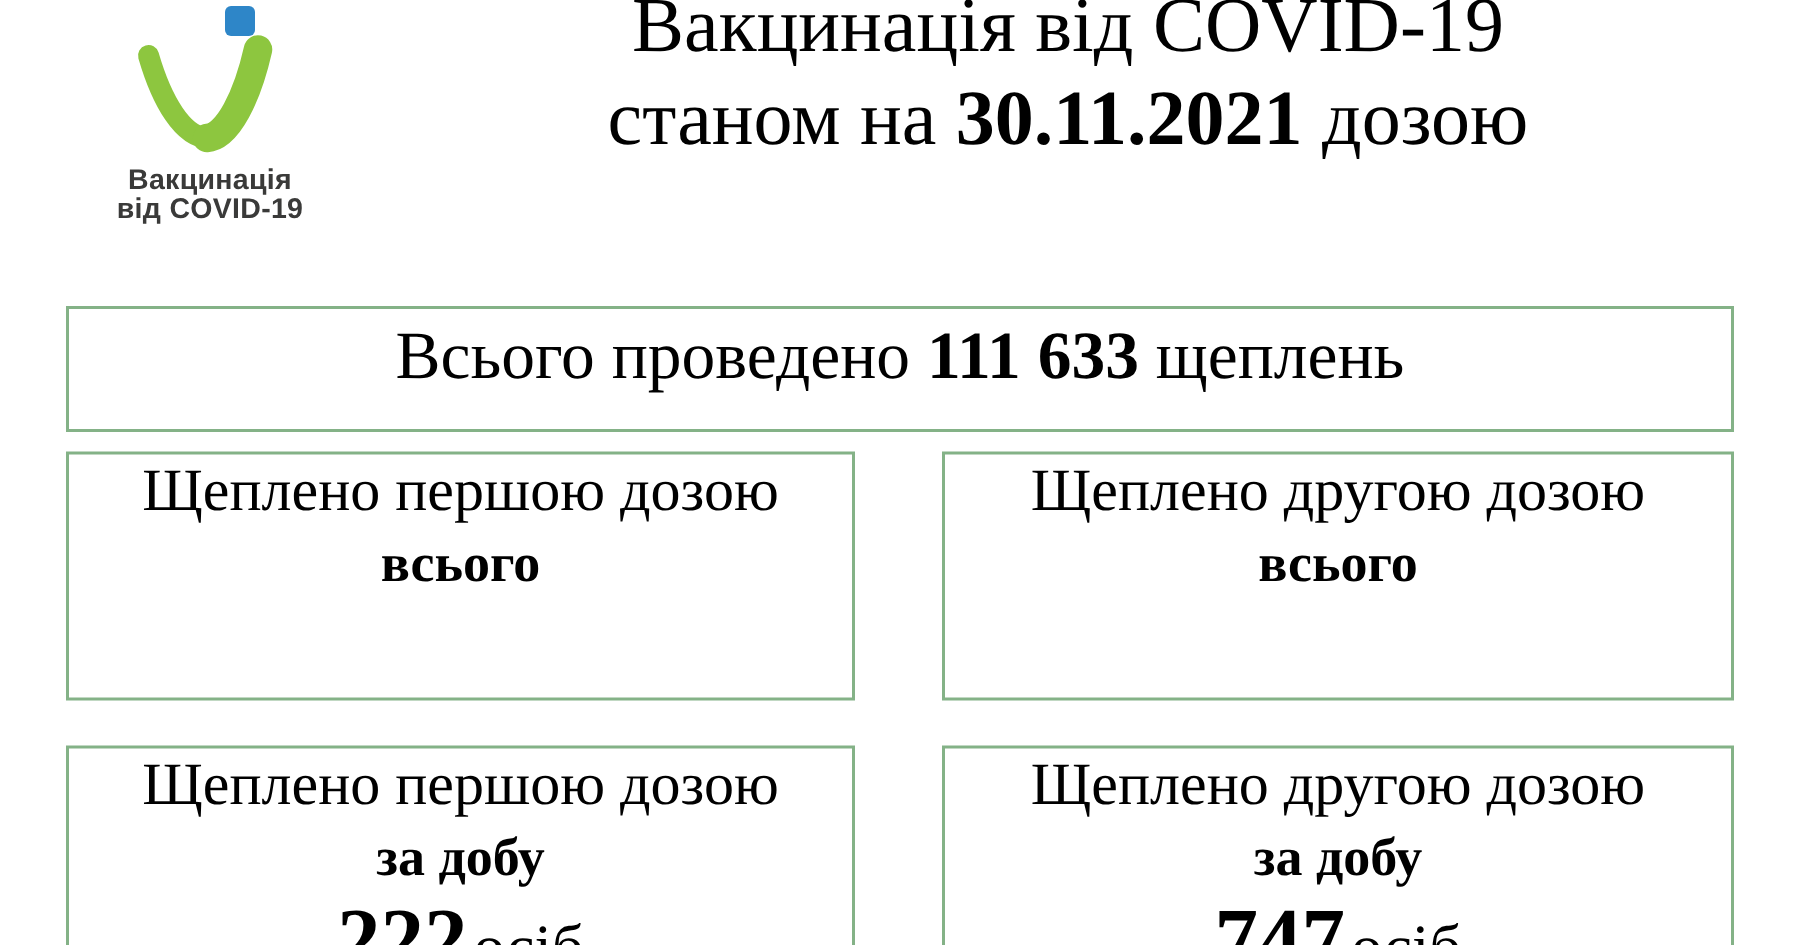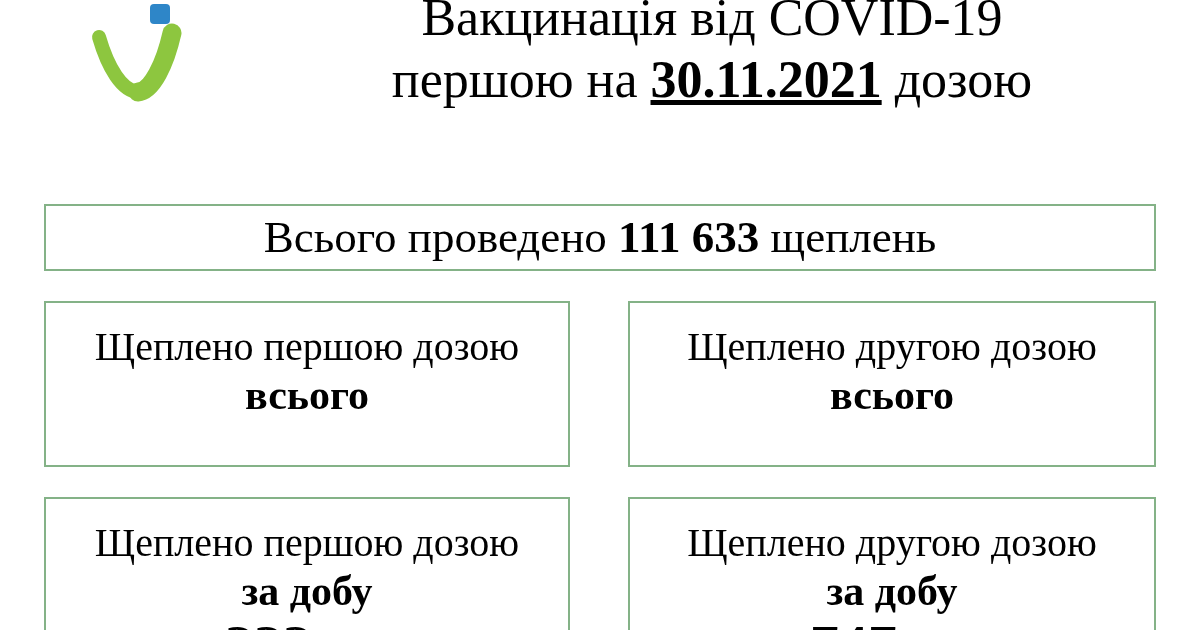--- a/index.html
+++ b/index.html
@@ -34,65 +34,69 @@
 
   
   .headline {
     position: absolute;
     left: 230px; right: 6px; top: -13px;
     text-align: center;
     font-size: 52px;
     line-height: 62px;
     white-space: nowrap;
   }
-  .headline .bold { font-weight: bold; text-decoration: underline; }
+  .headline .bold { font-weight: bold; }
 
   
   .green-box {
     position: absolute;
     border: 2px solid var(--box-border, #84b287);
     background: #ffffff;
     text-align: center;
     box-sizing: border-box;
   }
   .total-box {
     left: 44px; top: 204px;
-    width: 1112px; height: 67px;
+    width: 1112px; height: 84px;
     font-size: 45px;
     line-height: 62px;
     white-space: nowrap;
   }
   .total-box .bold { font-weight: bold; }
 
-  .card { padding-top: 20px; }
+  .card { padding-top: 0; }
   .card-1 { left: 44px;  top: 301px; width: 526px; height: 166px; }
   .card-2 { left: 628px; top: 301px; width: 528px; height: 166px; }
   .card-3 { left: 44px;  top: 497px; width: 526px; height: 166px; }
   .card-4 { left: 628px; top: 497px; width: 528px; height: 166px; }
 
   .card .l1 { font-size: 40px; line-height: 48px; white-space: nowrap; }
-  .card .l2 { font-size: 42px; line-height: 48px; font-weight: bold; }
+  .card .l2 { font-size: 36px; line-height: 48px; font-weight: bold; }
   .card .l3 { line-height: 62px; white-space: nowrap; }
   .card .num  { font-size: 58px; font-weight: bold; }
   .card .unit { font-size: 42px; }
 </style>
 </head>
 <body>
 
 <div class="logo">
   <svg width="104" height="98" viewBox="0 0 104 98">
     <rect class="v-dot" x="62" y="0" width="20" height="20" rx="4"></rect>
     <path class="v-arm" stroke-width="14" d="M11 33 C 20 64 34 87 50 88"></path>
     <path class="v-arm" stroke-width="19" d="M50 88 C 64 87 77 60 84 29"></path>
   </svg>
+  <div class="logo-text">
+    <div>Вакцинація</div>
+    <div>від COVID-19</div>
+  </div>
 </div>
 
 <div class="headline">
   <div>Вакцинація від COVID-19</div>
-  <div><span>першою на </span><span class="bold">30.11.2021</span><span> дозою</span></div>
+  <div><span>станом на </span><span class="bold">30.11.2021</span><span> дозою</span></div>
 </div>
 
 <div class="green-box total-box"><span>Всього проведено </span><span class="bold">111 633</span><span> щеплень</span></div>
 
 <div class="green-box card card-1">
   <div class="l1">Щеплено першою дозою</div>
   <div class="l2">всього</div>
 </div>
 
 <div class="green-box card card-2">

